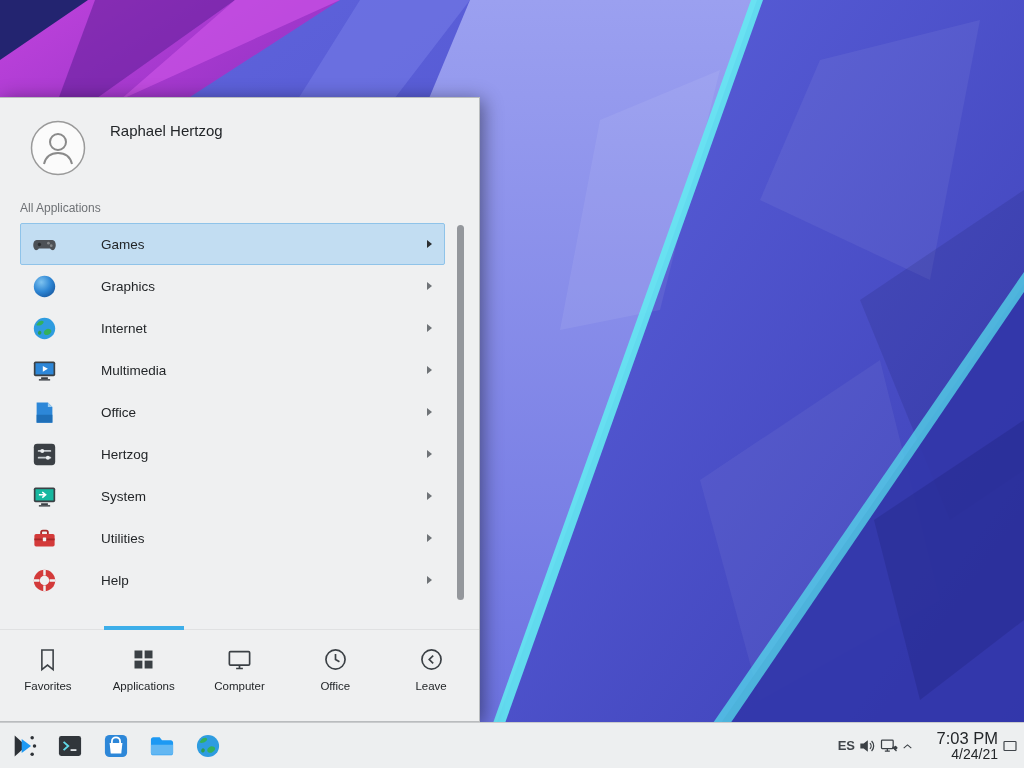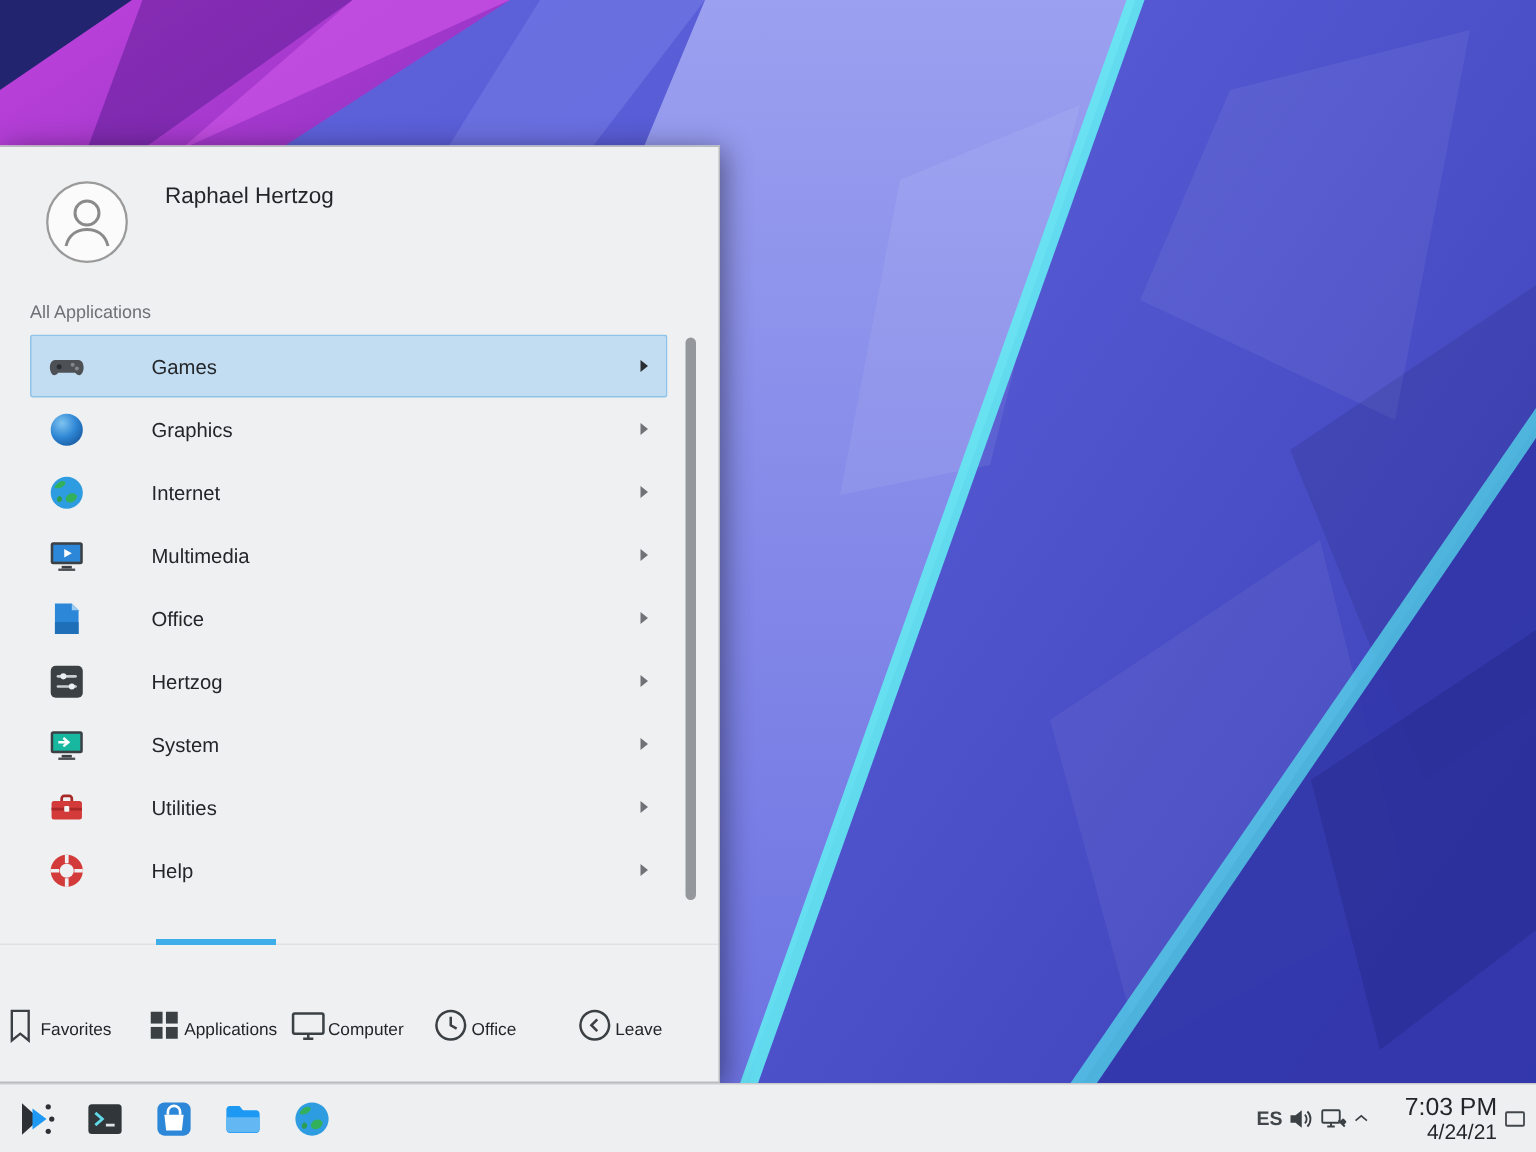--- a/index.html
+++ b/index.html
@@ -31,21 +31,21 @@
   .cat-icon { width:27px; height:27px; flex:0 0 27px; }
   .cat-icon svg { width:100%; height:100%; }
   .cat-label { margin-left:19px; font-size:13.5px; color:#232629; }
   .cat-arrow { margin-left:auto; margin-right:12px; width:0; height:0;
     border-top:4.5px solid transparent; border-bottom:4.5px solid transparent; border-left:5.5px solid #6f7377; }
   .cat-row.selected .cat-arrow { border-left-color:#2b2e31; }
 
   .scrollbar { position:absolute; left:457px; top:127px; width:7px; height:375px; border-radius:3.5px; background:#94979c; }
 
   .tab-bar { position:absolute; left:0; right:0; top:531px; bottom:0; display:flex; border-top:1px solid rgba(0,0,0,.06); }
-  .tab { position:relative; flex:1 1 0; display:flex; flex-direction:row; align-items:center; padding-top:16px; }
+  .tab { position:relative; flex:1 1 0; display:flex; flex-direction:column; align-items:center; padding-top:16px; }
   .tab.active::before { content:""; position:absolute; top:-4px; left:8px; right:8px; height:3.5px; background:var(--accent,#3daee9); }
   .tab-icon { width:27px; height:27px; }
   .tab-icon svg { width:100%; height:100%; }
   .tab-label { margin-top:7px; font-size:11.5px; color:#232629; }
 
   
   .taskbar {
     position:absolute; left:0; top:722px; width:1024px; height:46px;
     background:#edeff0; border-top:1px solid #c9cbcd;
     display:flex; align-items:center;

